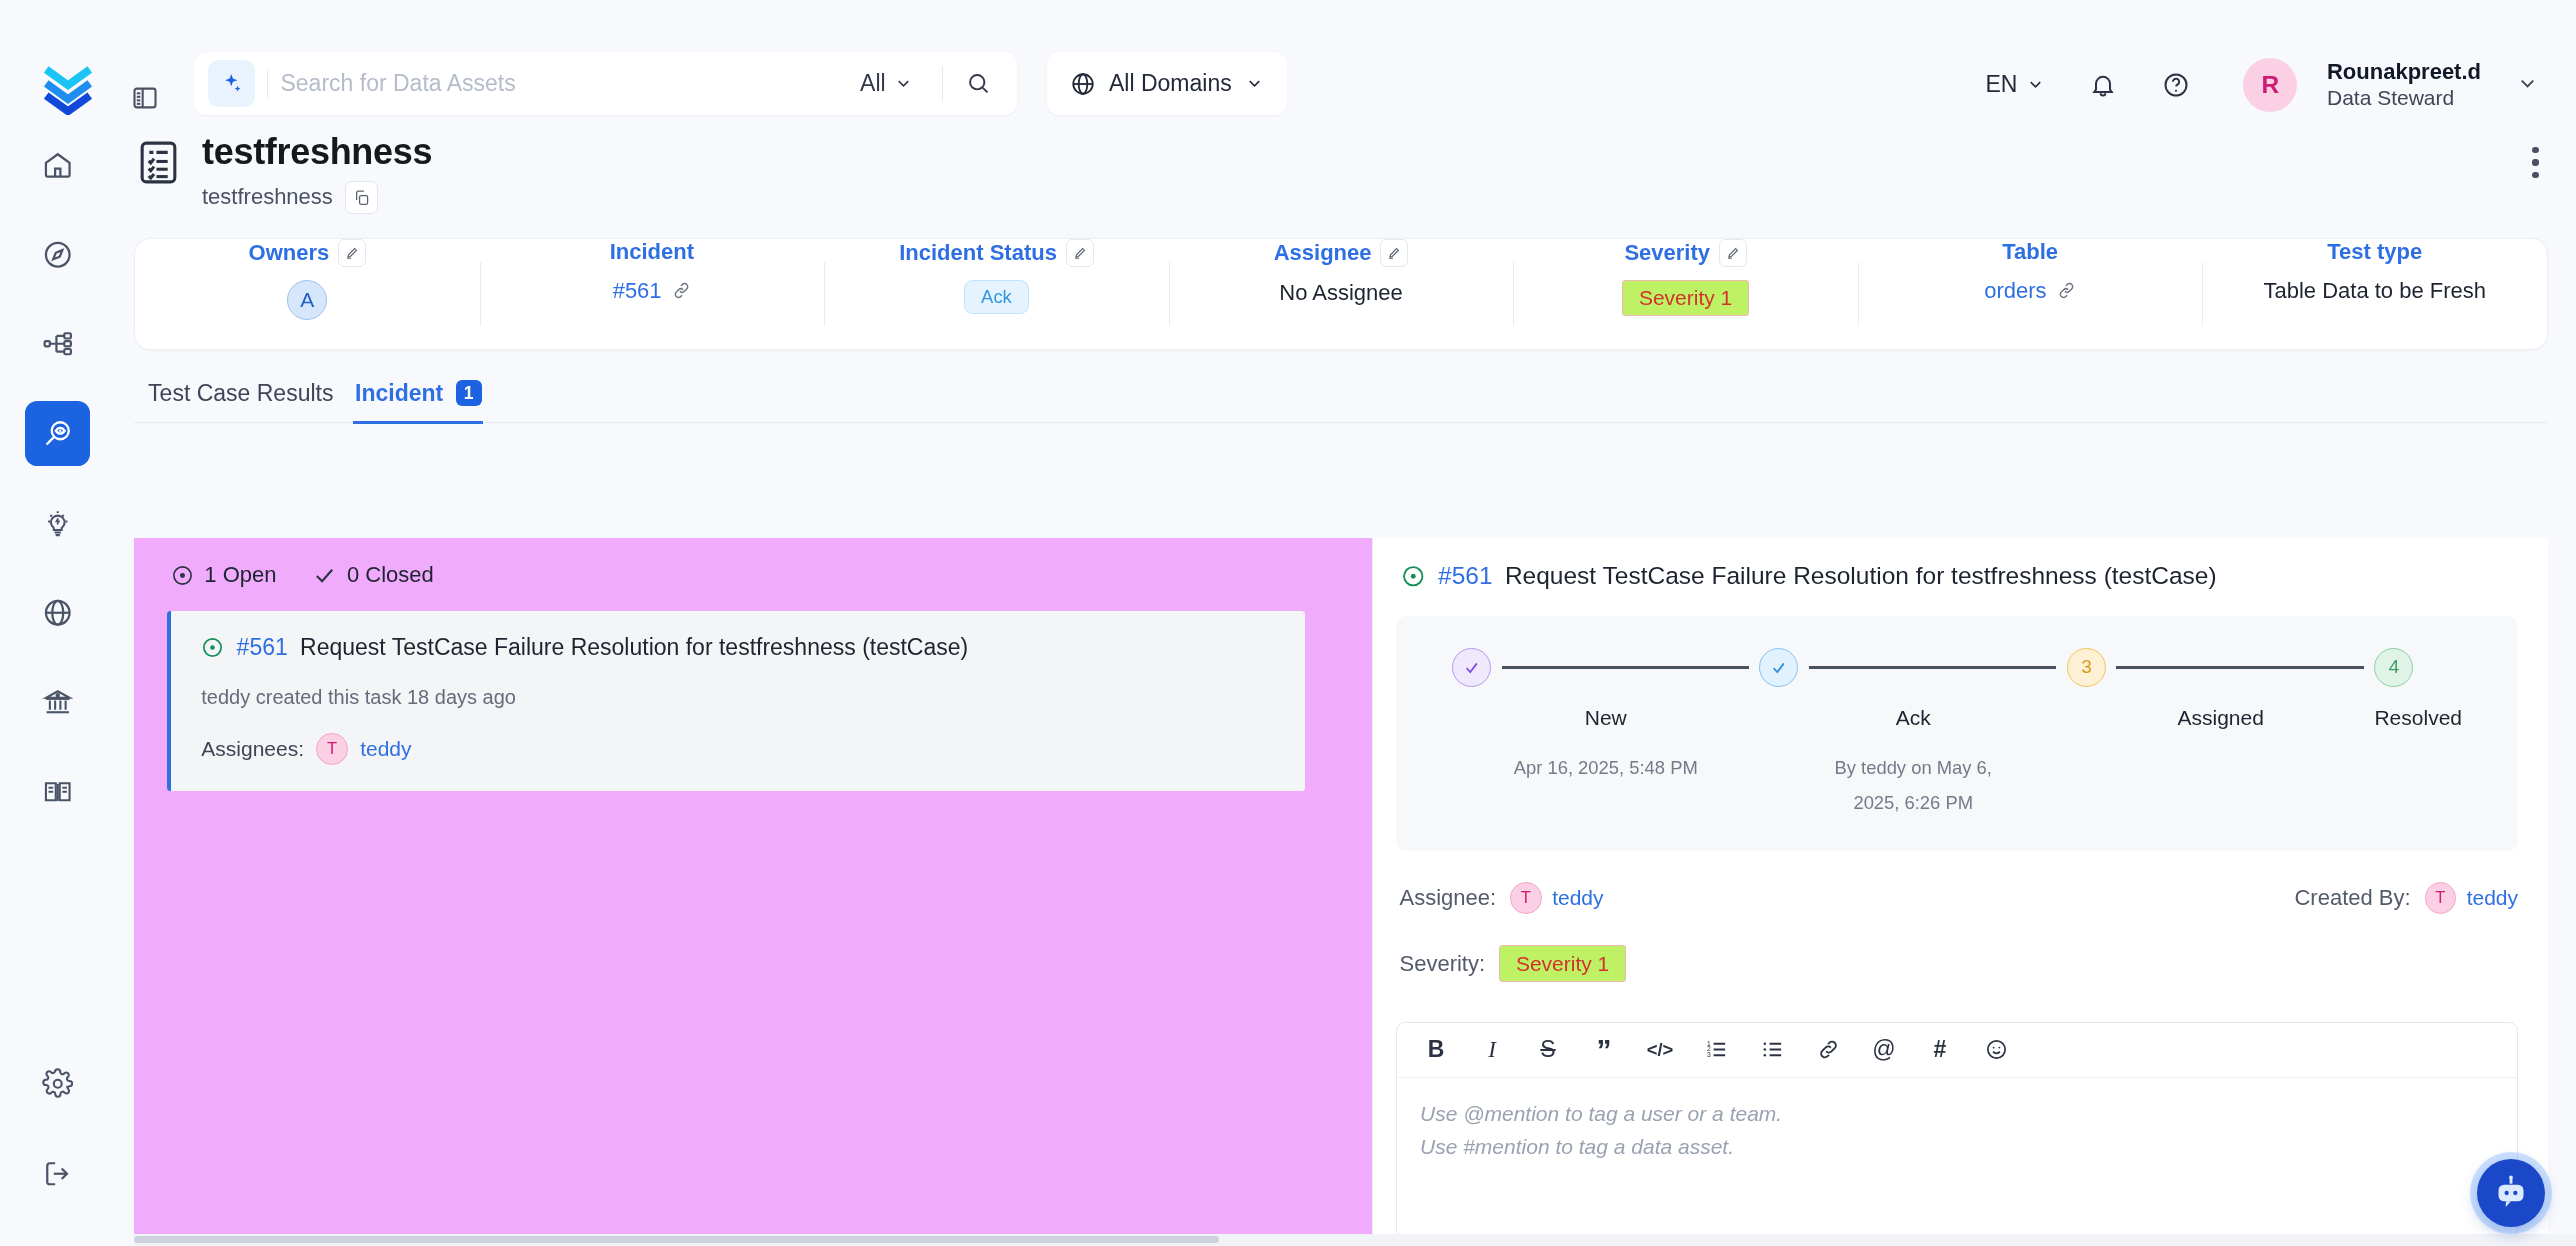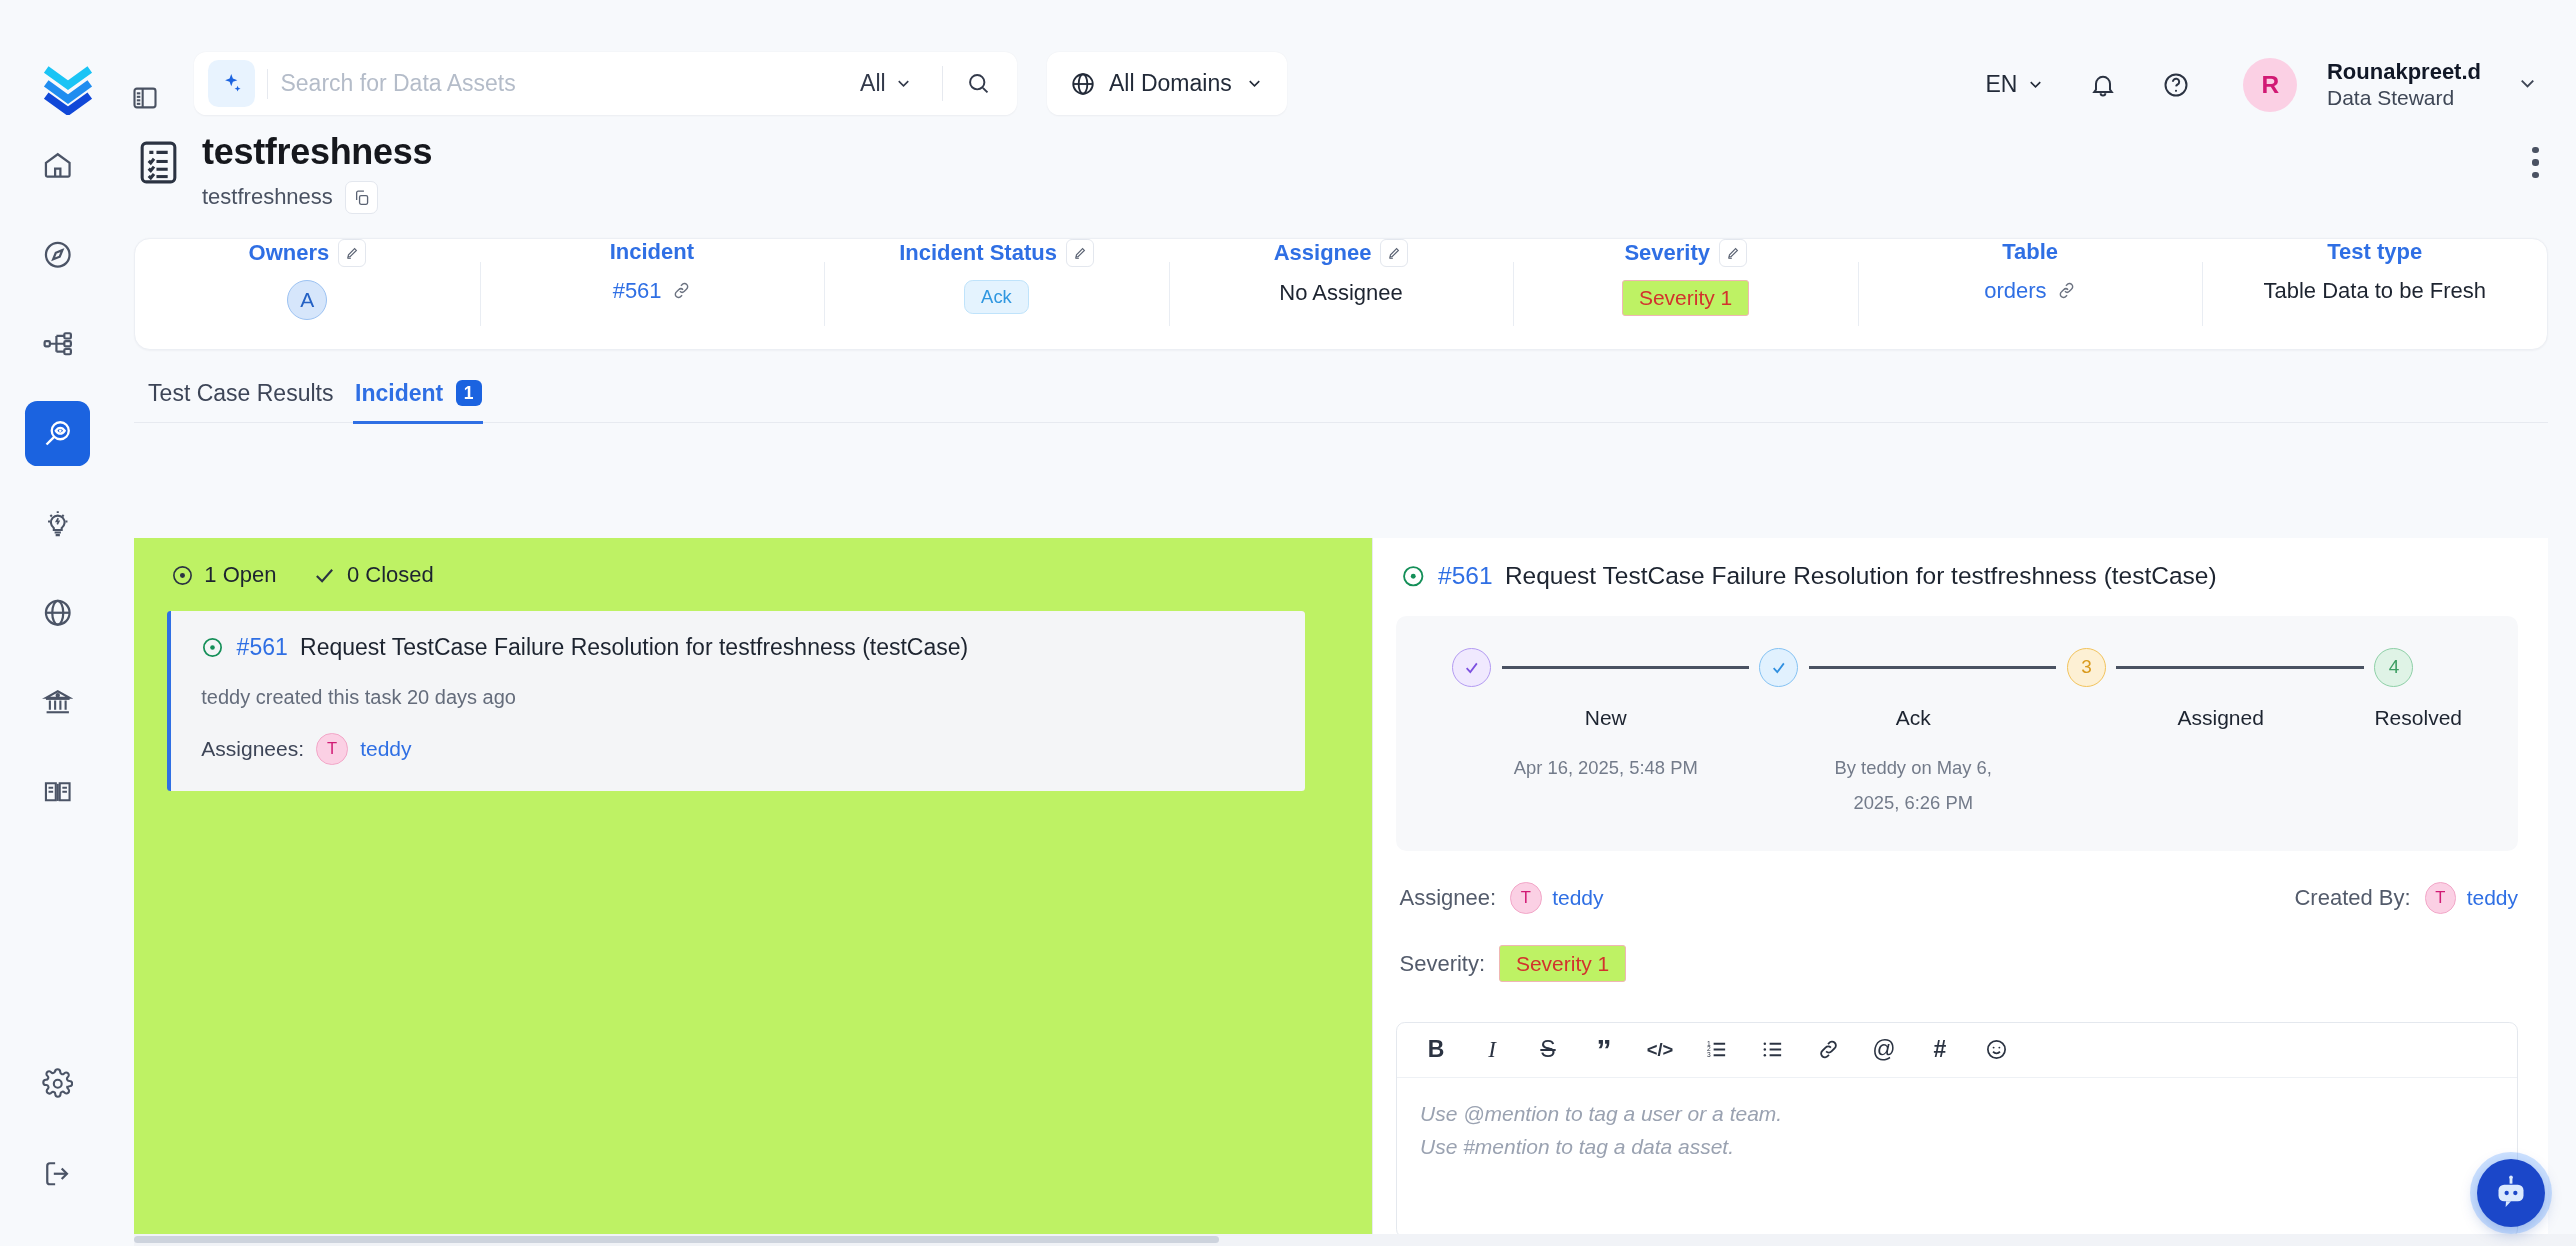--- a/index.html
+++ b/index.html
@@ -131,21 +131,21 @@
           padding-left: 12.3px; }
   .tab { display:flex; align-items:center; gap: 12.3px; padding: 10.5px 1.8px 14px; font-size: 23px;
          color:#3d4557; cursor:pointer; border-bottom: 3.5px solid transparent; margin-bottom:-1.8px;}
   .tab.active { color:#2f6fe4; font-weight:700; border-bottom-color:#2f6fe4; }
   .tab-badge { background:#1b63e0; color:#fff; font-size:17.5px; font-weight:700; border-radius:6.1px;
                min-width: 26px; height: 26px; display:flex; align-items:center; justify-content:center;
                padding: 0 7px; }
 
   
   .split { position:absolute; left:19px; right:28px; top: 423px; bottom: 0; display:flex; }
-  .left-col { width: 1239px; background: #bef264; border-right:0.9px solid #e7eaf0; padding: 19px 21px 0 21px; }
+  .left-col { width: 1239px; background: #f0abfc; border-right:0.9px solid #e7eaf0; padding: 19px 21px 0 21px; }
   .right-col { flex:1; background:#fff; padding: 19px 30px 0 23px; }
 
   .counts { display:flex; align-items:center; gap: 37px; padding: 5.3px 15.8px 23px; }
   .count { display:flex; align-items:center; gap: 10.5px; font-size: 22px; color:#1d2430; }
 
   .task-card {
     background: #f4f5f7; border-left: 4.4px solid #2f6fe4; border-radius: 3.5px;
     padding: 23px 26px 26px 30px; margin-left: 12.3px; margin-right: 46px;
   }
   .task-title { display:flex; align-items:center; gap: 12.3px; font-size: 23px; color:#1d2430; }
@@ -524,21 +524,21 @@
 
         <div class="task-card">
           <div class="task-title">
             <svg viewBox="0 0 24 24" width="23" height="23" fill="none" stroke="#148f58" stroke-width="1.8">
               <circle cx="12" cy="12" r="9"></circle>
                 <circle cx="12" cy="12" r="2.4" fill="#148f58" stroke="none"></circle>
               </svg>
             <span class="task-num">#561</span>
             <span>Request TestCase Failure Resolution for testfreshness (testCase)</span>
           </div>
-          <div class="task-meta">teddy created this task 20 days ago</div>
+          <div class="task-meta">teddy created this task 18 days ago</div>
           <div class="task-assignees">
             <span>Assignees:</span>
             <span class="ava-t">T</span>
             <span class="assignee-name">teddy</span>
           </div>
         </div>
       </div>
 
       <div class="right-col">
         <div class="rp-title">

